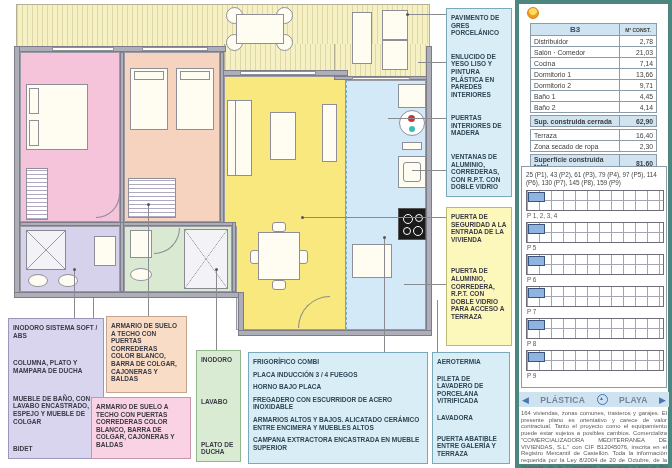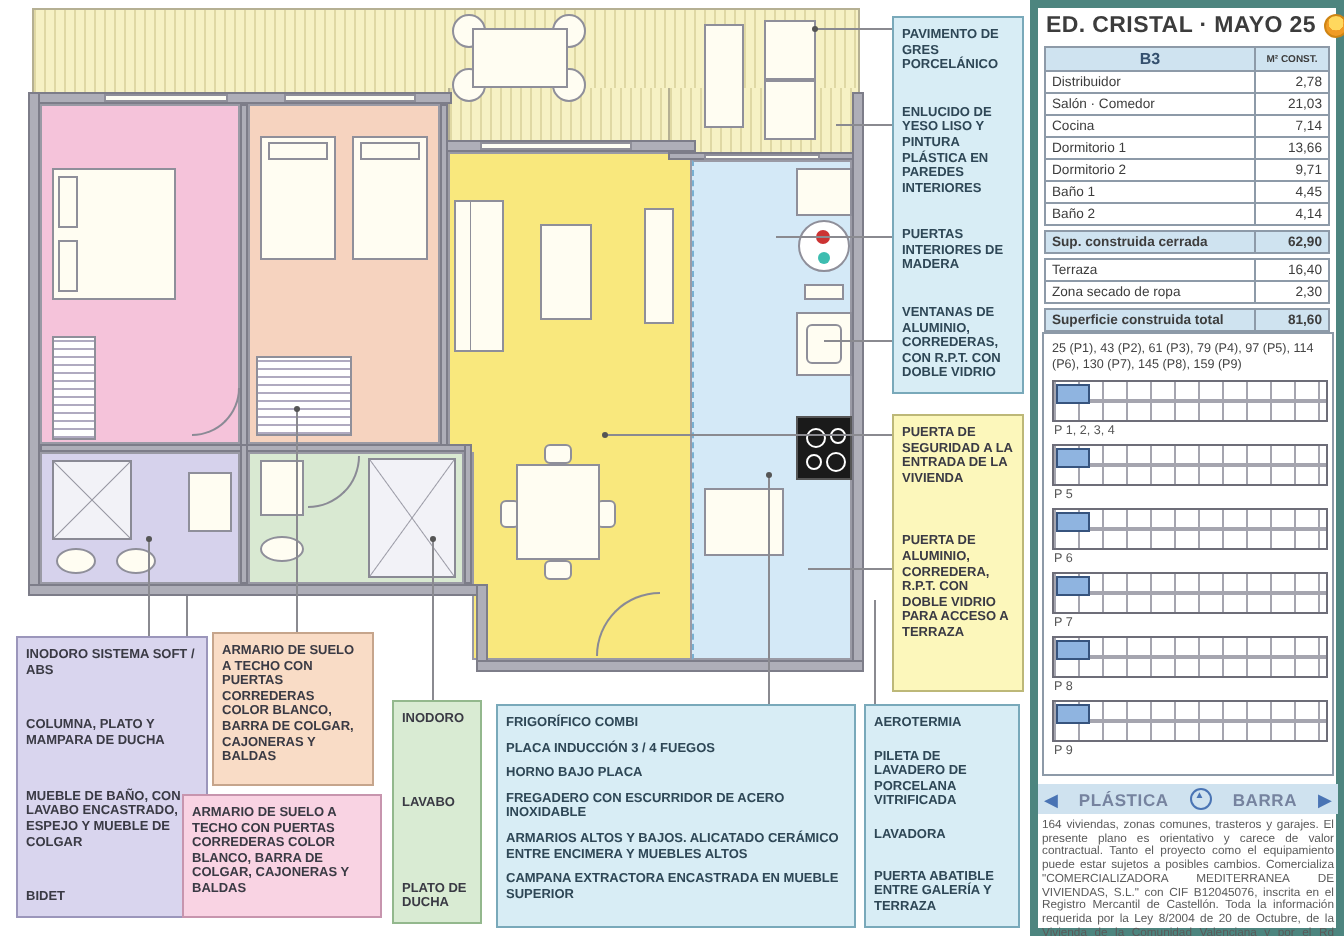--- a/index.html
+++ b/index.html
@@ -32,21 +32,21 @@
   .co-lav{background:#d9d5ee;border:1px solid #9b96bb;}
   .co-pch{background:#f9dcc6;border:1px solid #c6a58c;}
   .co-pnk{background:#f9d3e3;border:1px solid #c795ae;}
   .co-grn{background:#d9ebd3;border:1px solid #93b88d;}
   
   #panel{left:515px;top:0;width:157px;height:468px;background:#fff;border:4px solid #4d857f;}
   #panel .hdr{display:flex;align-items:center;padding:3px 2px 2px 4px;}
   #panel .hdr .t{font-size:11.5px;font-weight:bold;color:#3c3c3c;letter-spacing:.2px;white-space:nowrap;}
   .sun{width:10px;height:10px;border-radius:50%;margin-left:4px;flex:0 0 auto;
        background:radial-gradient(circle at 50% 35%,#ffd85e 0 45%,#f09b25 46% 100%);border:1px solid #cf8514;}
-  table{border-collapse:collapse;width:143px;margin:2px auto 0;}
+  table{border-collapse:collapse;width:127px;margin:2px auto 0;}
   td{border:1px solid #8d9aa8;font-size:6.8px;padding:1px 3px;color:#3d3d3d;height:8px;}
   td.v{width:30px;text-align:right;}
   tr.hd td{background:#cfe3f0;text-align:center;font-weight:bold;}
   tr.hd td.v{font-size:5px;}
   tr.hd td.u{font-size:8px;color:#34506e;}
   tr.sum td{background:#cfe3f0;font-weight:bold;}
   #floorsbox{left:521px;top:166px;width:146px;height:222px;border:1px solid #8d9aa8;background:#fff;padding:3px 3px;}
   #floorsbox .ftxt{font-size:6.3px;line-height:7.6px;color:#444;margin:1px 1px 4px;}
   .kp{width:136px;height:19px;border:1px solid #6d6d78;position:relative;background:#fff;margin:1px 0 0 1px;
       background-image:repeating-linear-gradient(90deg,#a5a5af 0 1px,transparent 1px 12px),
@@ -218,21 +218,20 @@
 
 <div class="a co co-blue" style="left:432px;top:352px;width:78px;height:112px;">
   <div>AEROTERMIA</div>
   <div>PILETA DE LAVADERO DE PORCELANA VITRIFICADA</div>
   <div style="margin-bottom:13px;">LAVADORA</div>
   <div>PUERTA ABATIBLE ENTRE GALERÍA Y TERRAZA</div>
 </div>
 
 <div class="a" id="panel">
   <div class="hdr">
-    <span class="t">ED. CRISTAL · MAYO 25</span>
     <span class="sun"></span>
   </div>
 
   <table>
     <tbody>
         <tr class="hd">
           <td class="u">B3</td>
         <td class="v">M² CONST.</td>
         </tr>
     <tr>
@@ -328,17 +327,17 @@
   <div class="kp">
       <span class="unit"></span>
     </div>
   <div class="kpl">P 9</div>
 </div>
 
 <div class="a" id="orient">
   <span class="ar">◀</span>
   <span class="ow">PLÁSTICA</span>
   <span class="compass"></span>
-  <span class="ow">BARRA</span>
+  <span class="ow">PLAYA</span>
   <span class="ar">▶</span>
 </div>
 
 <div class="a" id="legal">164 viviendas, zonas comunes, trasteros y garajes. El presente plano es orientativo y carece de valor contractual. Tanto el proyecto como el equipamiento puede estar sujetos a posibles cambios. Comercializa "COMERCIALIZADORA MEDITERRANEA DE VIVIENDAS, S.L." con CIF B12045076, inscrita en el Registro Mercantil de Castellón. Toda la información requerida por la Ley 8/2004 de 20 de Octubre, de la Vivienda de la Comunidad Valenciana y por el Rd 515/1989, así como por el resto de legislación aplicable, se encontrará cuando se inicie la promoción a disposición del público en las oficinas sitas en la Calle Moyano, 8 (bajos) de Castellón de la Plana.</div>
 
 </body></html>

